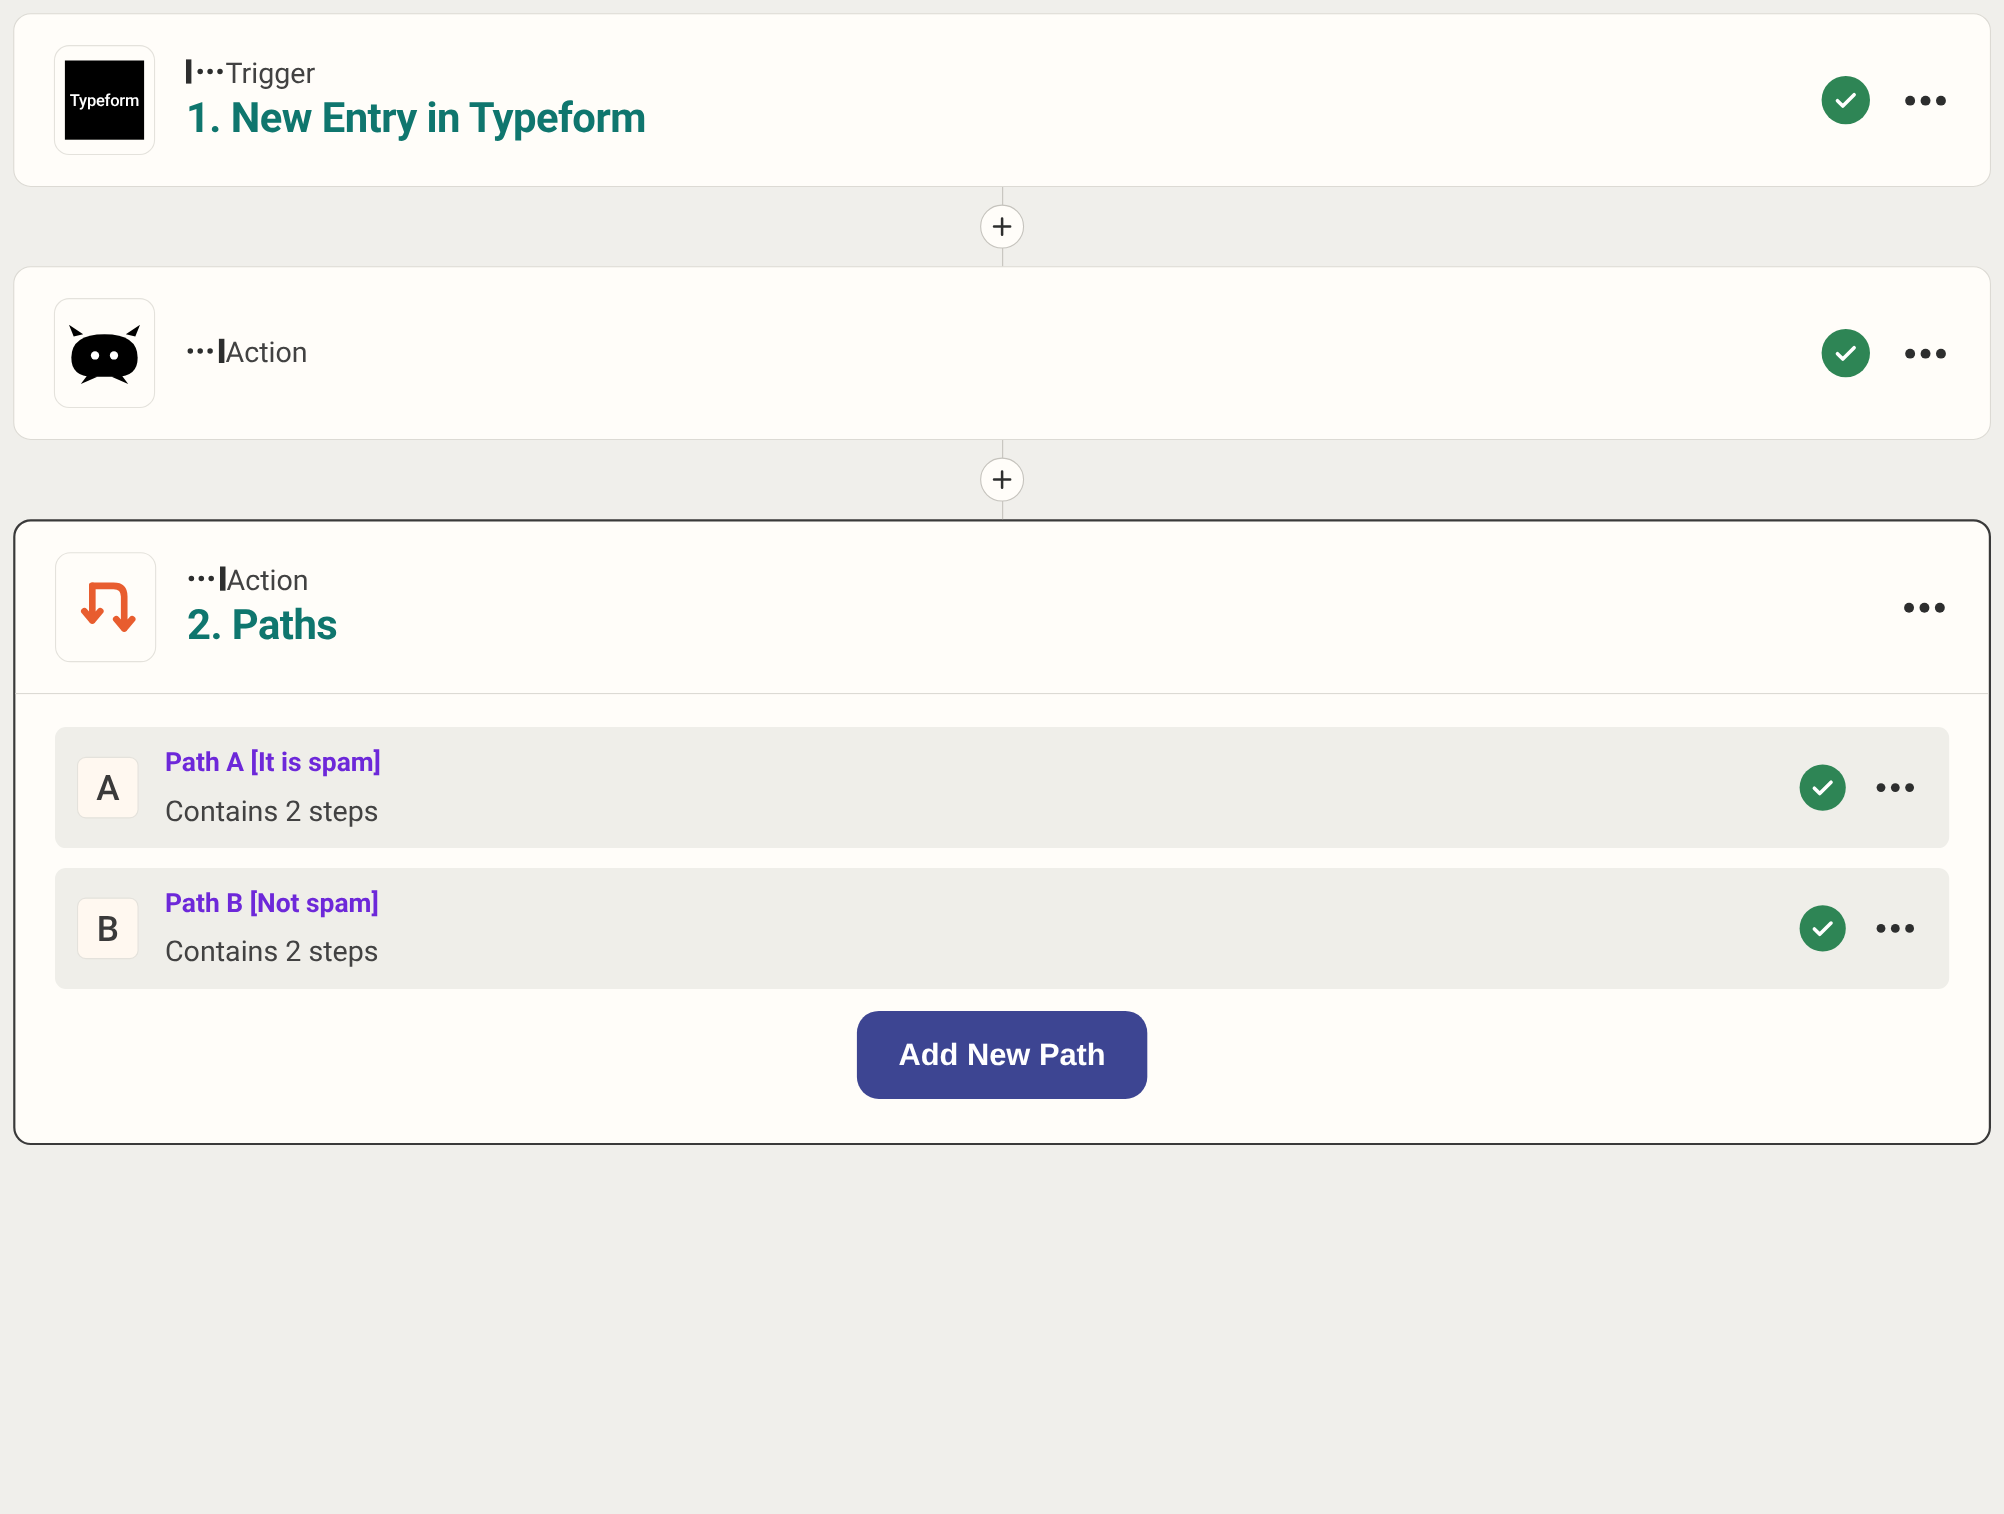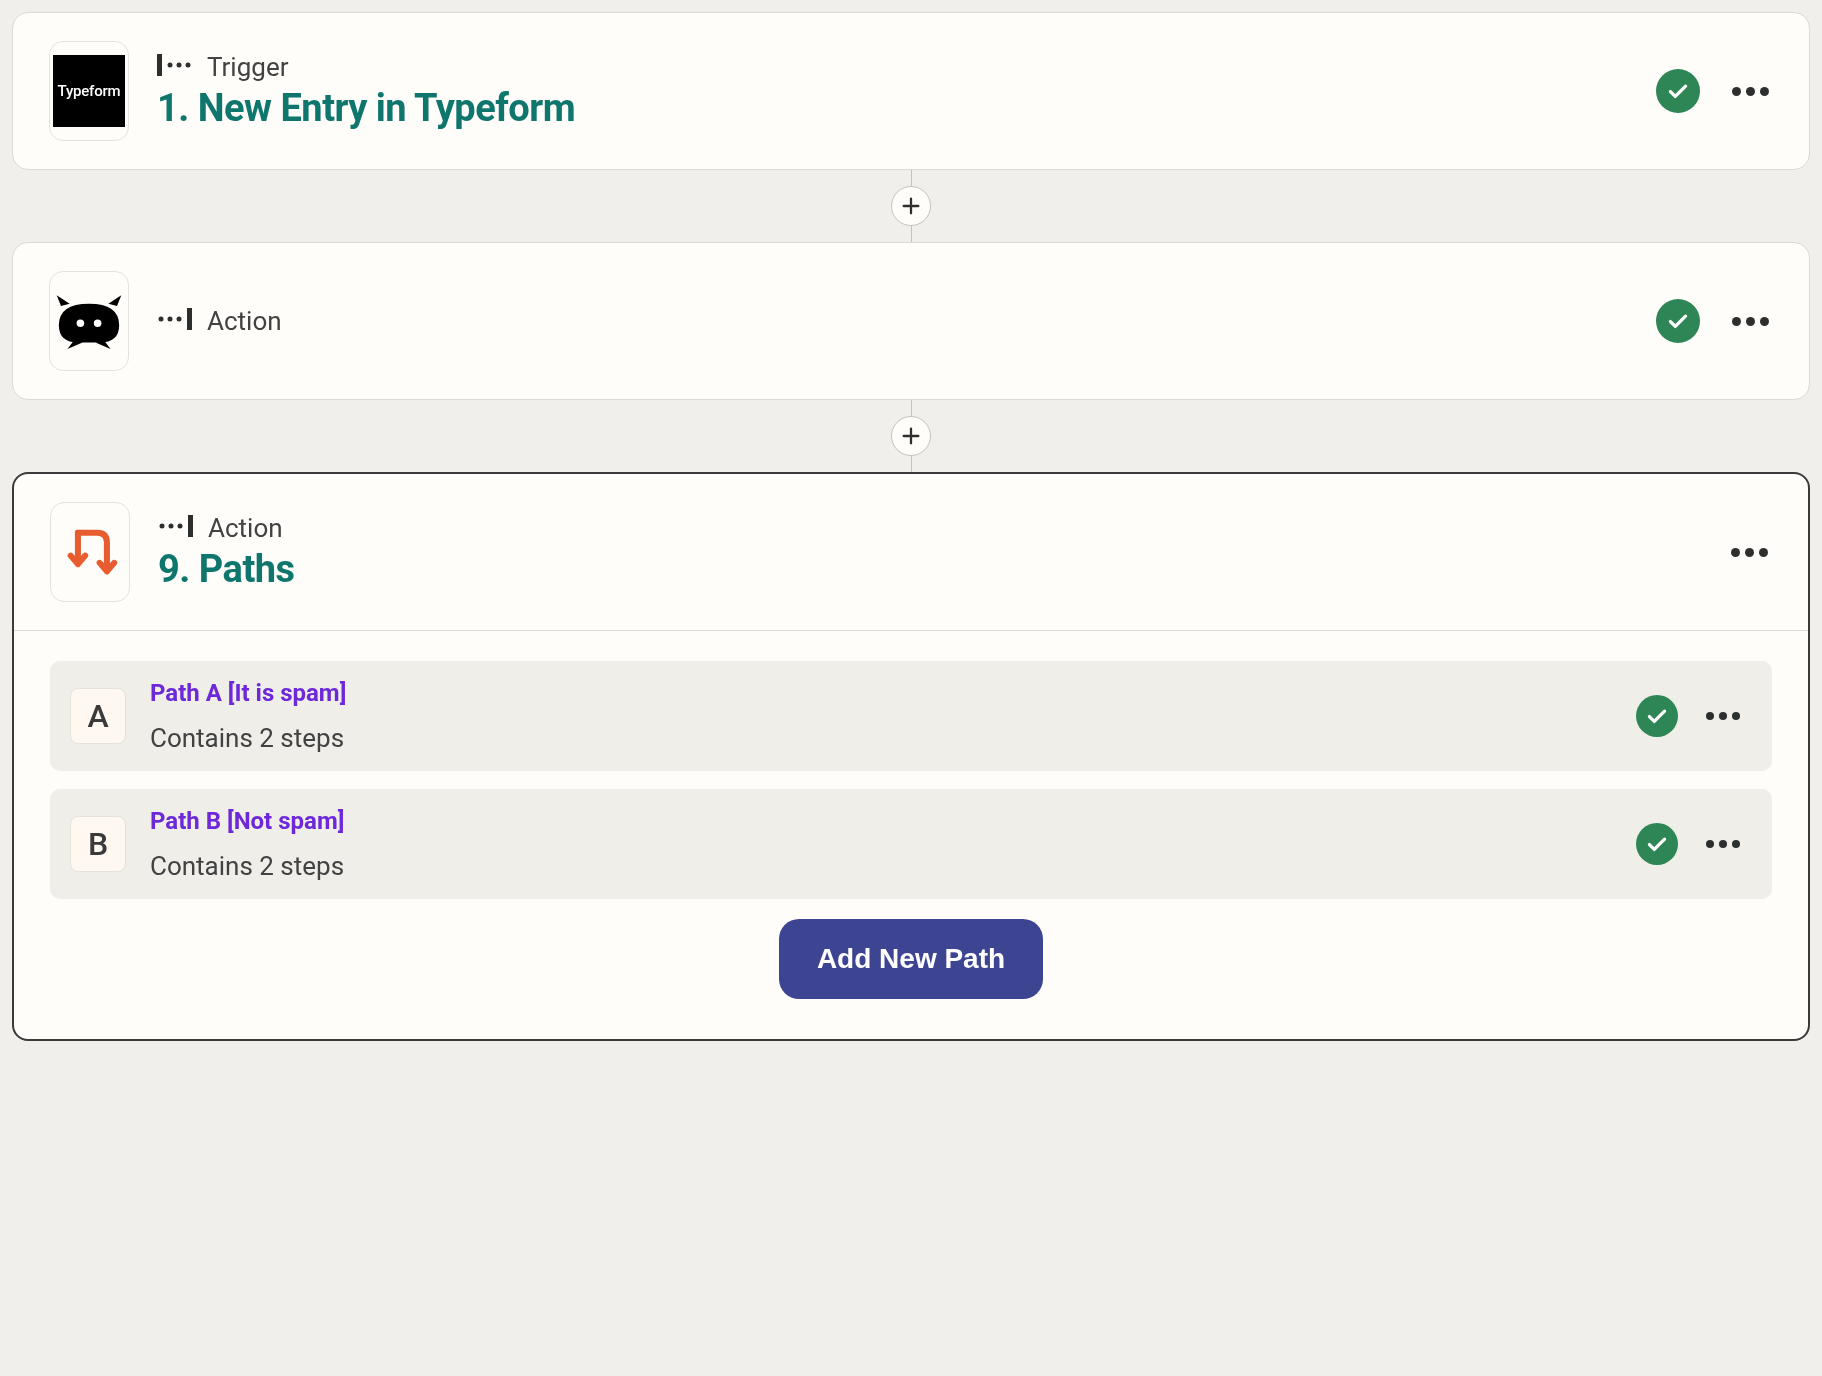--- a/index.html
+++ b/index.html
@@ -50,21 +50,21 @@
       align-items: center;
       justify-content: center;
       z-index: 1;
       cursor: pointer;
     }
     .add-node svg {
       width: 22px;
       height: 22px;
     }
     .app-icon {
-      width: 80px;
+      width: 92px;
       height: 100px;
       border-radius: 14px;
       border: 1px solid #e4e2dc;
       display: flex;
       align-items: center;
       justify-content: center;
       flex-shrink: 0;
       background: #fffdf9;
     }
     .typeform-logo {
@@ -89,21 +89,20 @@
     }
     .step-content {
       flex: 1;
       display: flex;
       flex-direction: column;
       gap: 4px;
     }
     .step-type-row {
       display: flex;
       align-items: center;
-      gap: 14px;
     }
     .step-type-icon svg {
       width: 36px;
       height: 26px;
     }
     .step-type-label {
       font-size: 26px;
       color: #424242;
       font-weight: 400;
     }
@@ -320,21 +319,21 @@
         <span class="step-type-icon">
           <svg viewBox="0 0 36 26">
               <circle cx="4" cy="13" r="2.5" fill="#2d2e2e"></circle>
               <circle cx="13" cy="13" r="2.5" fill="#2d2e2e"></circle>
               <circle cx="22" cy="13" r="2.5" fill="#2d2e2e"></circle>
               <rect x="30" y="2" width="5" height="22" fill="#2d2e2e"></rect>
             </svg>
         </span>
         <span class="step-type-label">Action</span>
       </div>
-      <div class="step-title">9. Paths</div>
+      <div class="step-title">2. Paths</div>
     </div>
     <div class="step-actions">
       <div class="more-menu">
           <span></span>
           <span></span>
           <span></span>
         </div>
     </div>
   </div>
 

